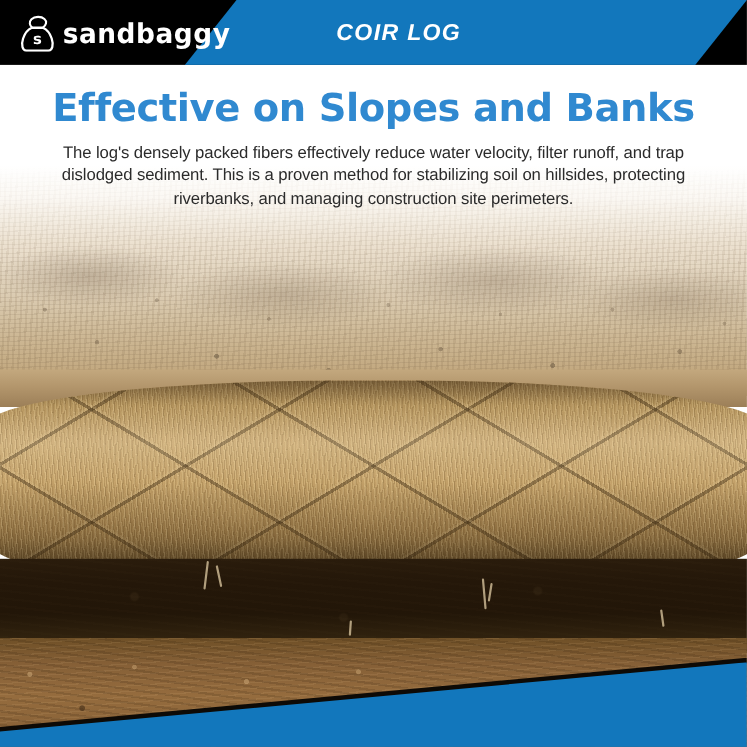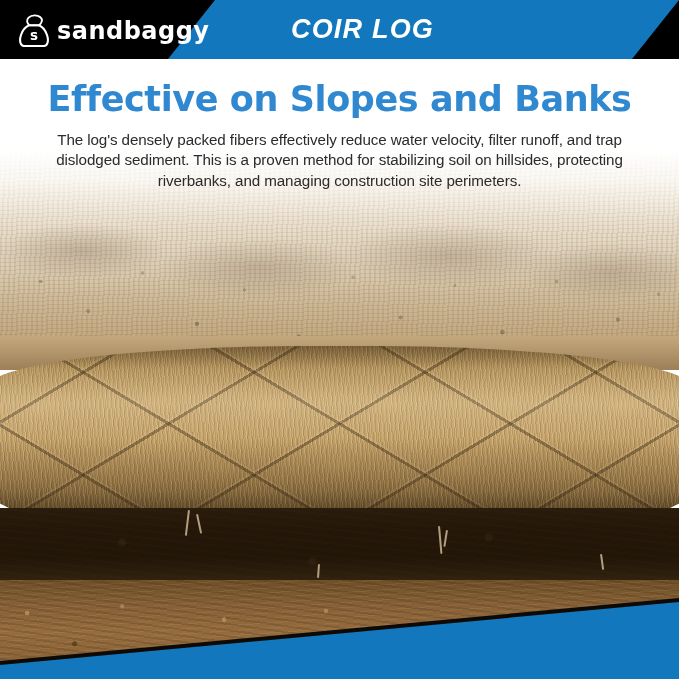--- a/index.html
+++ b/index.html
@@ -66,21 +66,21 @@
     top: 0;
     width: 679px;
     height: 59px;
     display: flex;
     align-items: center;
     justify-content: center;
     color: #ffffff;
     font-family: "Liberation Sans", sans-serif;
     font-style: italic;
     font-weight: bold;
-    font-size: 27px;
+    font-size: 21px;
     letter-spacing: 1.2px;
     padding-left: 46px;
     box-sizing: border-box;
     white-space: nowrap;
   }
 
   
   .copy {
     position: absolute;
     left: 0;

